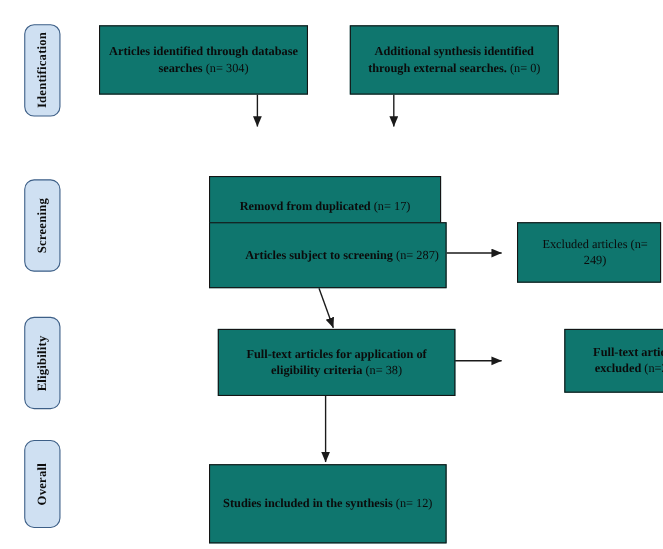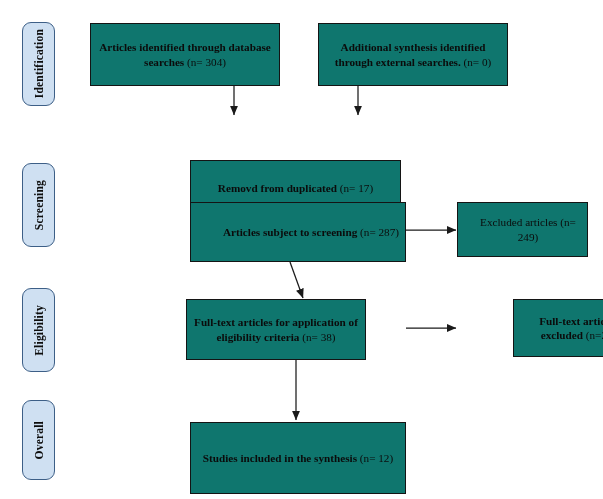--- a/index.html
+++ b/index.html
@@ -116,27 +116,27 @@
     </div>
   </div>
 
   <div class="fbox" style="left:190px;top:202px;width:216px;height:60px;justify-content:flex-end;">
     <div class="txt">
       <b>Articles subject to screening</b> 
       <span class="reg">(n= 287)</span>
     </div>
   </div>
 
-  <div class="fbox" style="left:457px;top:202px;width:131px;height:55px;padding-left:17px;">
+  <div class="fbox" style="left:470px;top:202px;width:131px;height:55px;padding-left:17px;">
     <div class="txt">
       <span class="reg">Excluded articles (n= 249)</span>
     </div>
   </div>
 
-  <div class="fbox" style="left:186px;top:299px;width:180px;height:61px;">
+  <div class="fbox" style="left:198px;top:299px;width:216px;height:61px;">
     <div class="txt">
       <b>Full-text articles for application of eligibility criteria</b> 
       <span class="reg">(n= 38)</span>
     </div>
   </div>
 
   <div class="fbox" style="left:473px;top:299px;width:131px;height:58px;margin-left:40px;">
     <div class="txt">
       <b>Full-text articles excluded</b> 
       <span class="reg">(n=26)</span>

